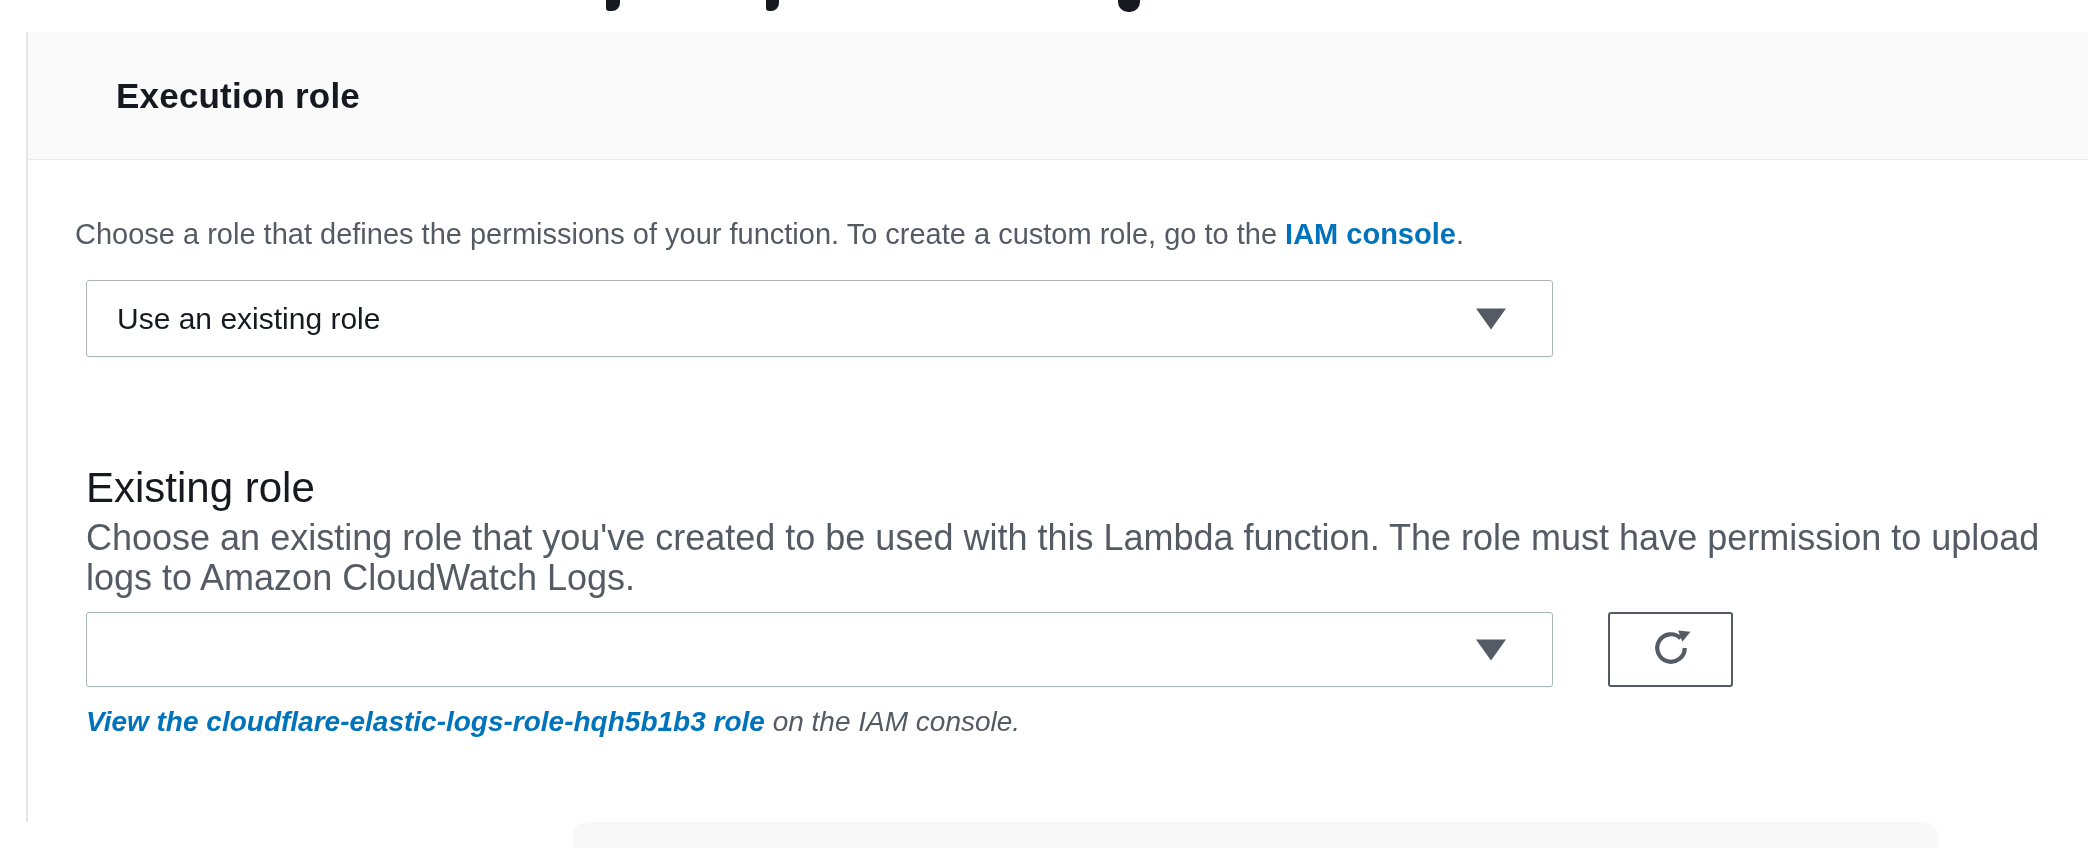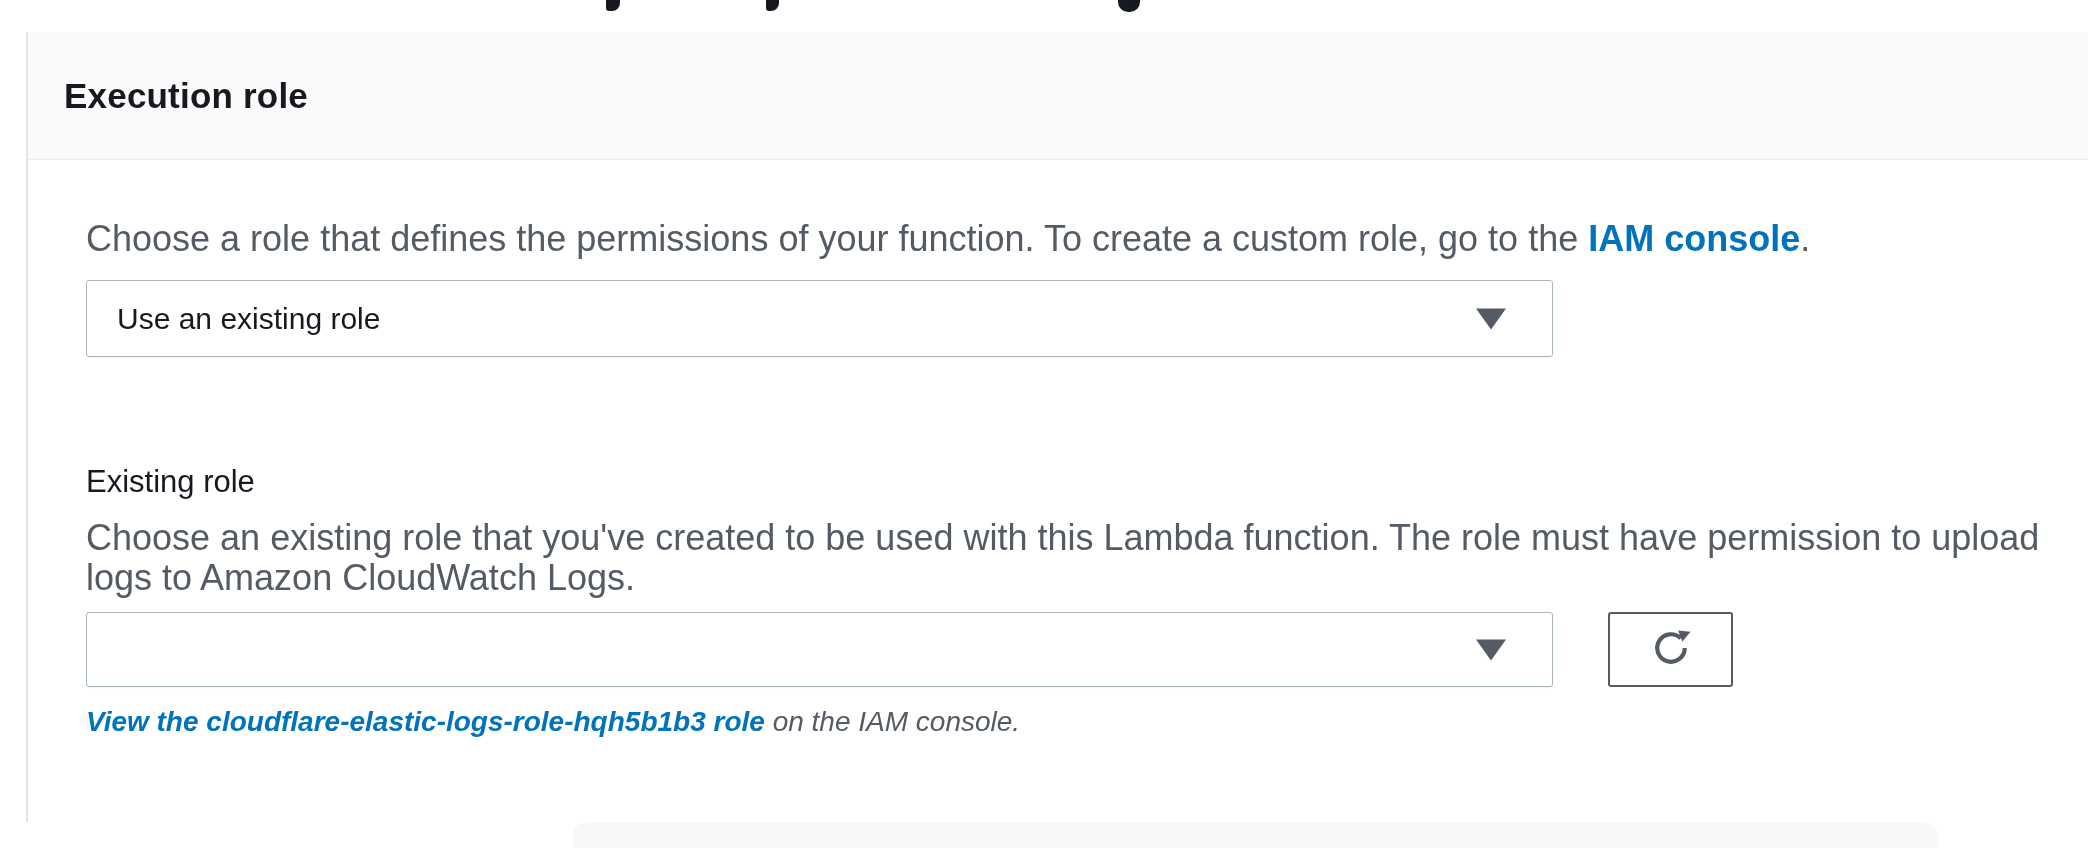--- a/index.html
+++ b/index.html
@@ -26,29 +26,29 @@
   
   .card-left-border {
     position: absolute; left: 26px; top: 32px; width: 2px; height: 790px;
     background: #e2e6e6;
   }
   .section-header {
     position: absolute; left: 28px; top: 32px; right: 0; height: 128px;
     background: #fafafa;
     border-bottom: 1px solid #eaeded;
     display: flex; align-items: center;
-    padding-left: 36px;
+    padding-left: 88px;
   }
   .section-title {
     font-size: 35px; font-weight: bold; color: #16191f; letter-spacing: 0.2px;
   }
 
   .intro {
-    position: absolute; left: 86px; top: 218px;
-    font-size: 36px; color: #545b64;
+    position: absolute; left: 75px; top: 218px;
+    font-size: 29px; color: #545b64;
   }
   a.blue-link {
     color: #0073bb; font-weight: bold; text-decoration: none; cursor: pointer;
   }
 
   .select-box {
     position: absolute; left: 86px; width: 1467px;
     background: #ffffff;
     border: 1px solid #aab7b8;
     border-radius: 3px;
@@ -63,21 +63,21 @@
   .caret {
     position: absolute; right: 46px; top: 50%; transform: translateY(-50%);
     width: 0; height: 0;
     border-left: 15px solid transparent;
     border-right: 15px solid transparent;
     border-top: 21px solid #545b64;
   }
 
   .field-label {
     position: absolute; left: 86px; top: 464px;
-    font-size: 31px; color: #16191f;
+    font-size: 42px; color: #16191f;
   }
   .field-desc {
     position: absolute; left: 86px; top: 518px; width: 1965px;
     font-size: 36px; line-height: 40px; color: #545b64;
   }
 
   .refresh-btn {
     position: absolute; left: 1608px; top: 612px; width: 125px; height: 75px;
     background: #ffffff;
     border: 2px solid #545b64;

